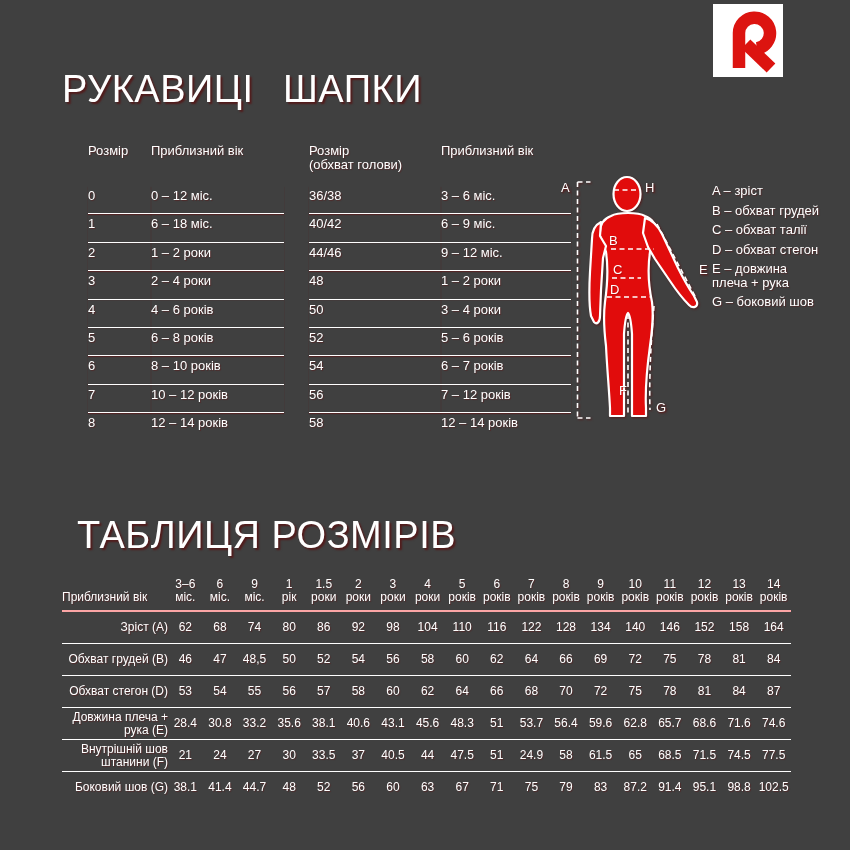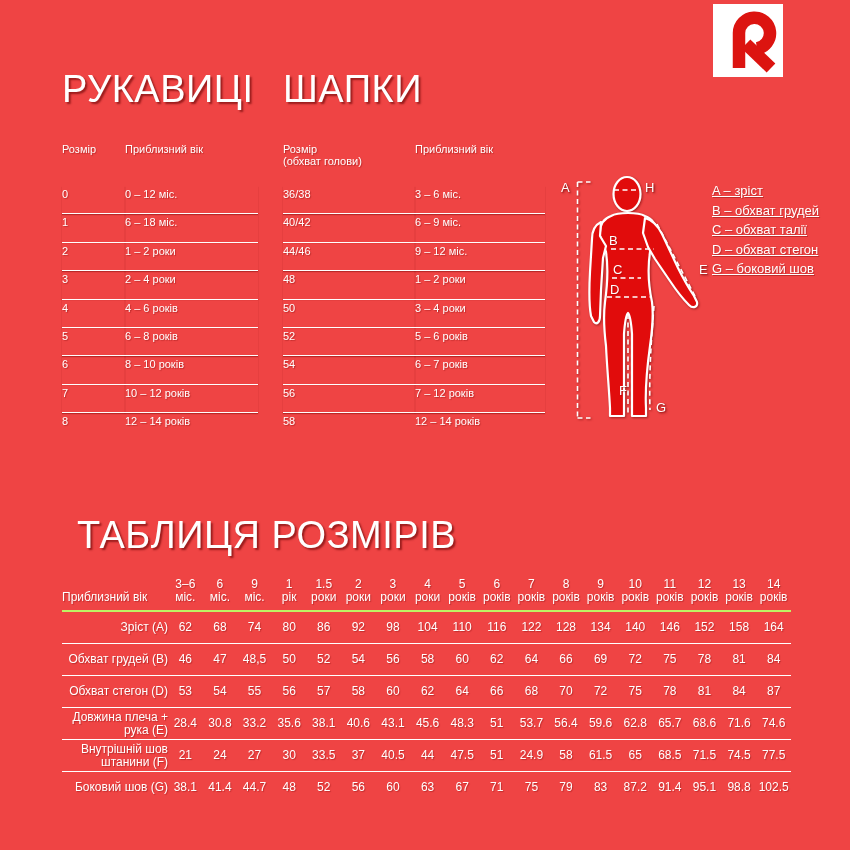--- a/index.html
+++ b/index.html
@@ -1,50 +1,50 @@
 <!DOCTYPE html>
 <html lang="uk"><head>
 <meta charset="utf-8">
 <style>
   html,body{margin:0;padding:0;background:#b5b5b5;}
   .page{
     position:relative;width:850px;height:850px;overflow:hidden;
-    background:#ef4444;color:#fff;
+    background:#404040;color:#fff;
     font-family:"Liberation Sans","DejaVu Sans",sans-serif;
     text-shadow:1px 1px 1px rgba(110,0,0,.35);
   }
   .logo{position:absolute;left:713px;top:4px;width:70px;height:73px;background:#fff;text-shadow:none;}
   .title{position:absolute;margin:0;font-size:38px;font-weight:400;letter-spacing:.5px;
          text-shadow:2px 2px 2px rgba(95,0,0,.6);white-space:nowrap;}
   .t-mittens{left:62px;top:68px;}
   .t-hats{left:283px;top:68px;}
   .t-table{left:77px;top:514px;}
 
   
   table{border-collapse:collapse;table-layout:fixed;}
-  .mini-table{position:absolute;top:142px;font-size:11px;line-height:1.08;}
+  .mini-table{position:absolute;top:142px;font-size:13px;line-height:1.08;margin-left:26px;}
   .mini-table.mittens{left:62px;width:196px;}
   .mini-table.hats{left:283px;width:262px;}
   .mini-table col.c1m{width:63px;}
   .mini-table col.c1h{width:132px;}
   .mini-table th{font-weight:400;text-align:left;vertical-align:top;padding:2px 0 0 0;height:42px;}
   .mini-table td{height:24.4px;padding:3px 0 0 0;vertical-align:top;}
   .mini-table tbody tr:not(:last-child) td{border-bottom:1px solid #fff;box-shadow:0 1px 1px rgba(110,0,0,.4);}
 
   
   .figure{position:absolute;left:550px;top:158px;filter:drop-shadow(1.5px 1.5px 1px rgba(100,0,0,.55));}
   .figure text{font-family:"Liberation Sans","DejaVu Sans",sans-serif;font-size:13px;fill:#fff;}
   .legend{position:absolute;left:712px;top:184px;width:108px;font-size:13px;line-height:13.5px;}
-  .legend div{margin-bottom:6px;text-decoration:underline;}
+  .legend div{margin-bottom:6px;}
 
   
   .big-table{position:absolute;left:62px;top:578px;width:729px;font-size:12px;line-height:13px;}
   .big-table col.lblcol{width:106px;}
   .big-table th{font-weight:400;vertical-align:bottom;padding:0 0 6px 0;text-align:center;
-                border-bottom:2px solid #bef264;}
+                border-bottom:2px solid #fca5a5;}
   .big-table th.lbl{text-align:left;}
   .big-table td{height:31px;text-align:center;vertical-align:middle;padding:0;
                 border-bottom:1px solid #fff;}
   .big-table td.lbl{text-align:right;}
   .big-table tbody tr:last-child td{border-bottom:none;}
 </style>
 </head>
 <body>
 
 <div class="page">
@@ -206,20 +206,21 @@
     <text x="619" y="395">F</text>
     <text x="656" y="412">G</text>
     <text x="645" y="192">H</text>
   </svg>
 
   <div class="legend" id="legend">
       <div>A – зріст</div>
       <div>B – обхват грудей</div>
       <div>C – обхват талії</div>
       <div>D – обхват стегон</div>
+      <div>E – довжина плеча + рука</div>
       <div>G – боковий шов</div>
     </div>
 
   <h1 class="title t-table">ТАБЛИЦЯ РОЗМІРІВ</h1>
 
   <table class="big-table">
     <colgroup id="big-cols">
         <col class="lblcol">
         <col>
         <col>

